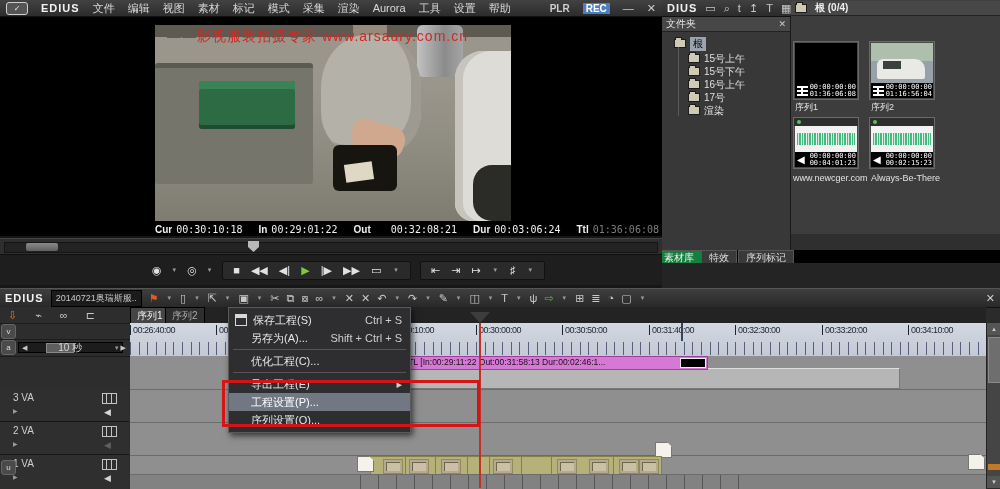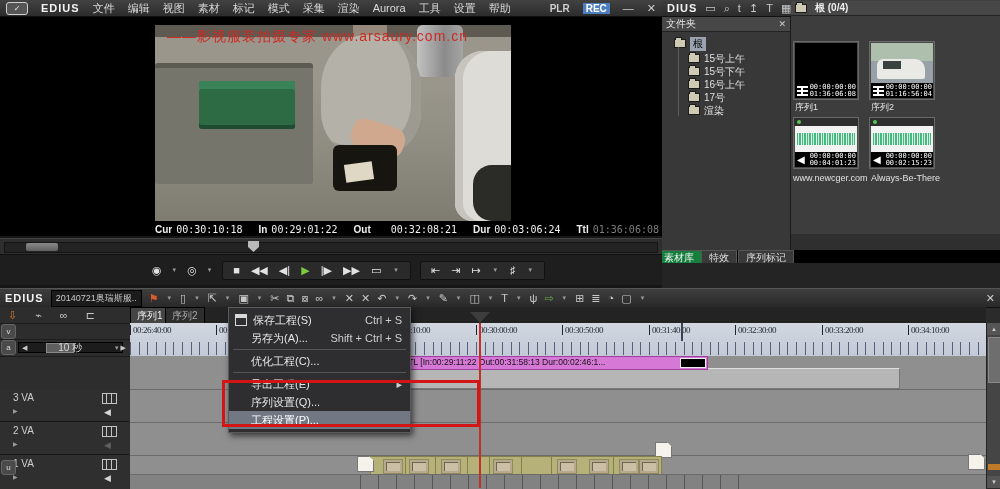--- a/index.html
+++ b/index.html
@@ -60,21 +60,21 @@
   .trackhdr{position:absolute;left:0;width:129px;height:32px;background:#2f2f2f;border-bottom:1px solid #161616}
   .tname{position:absolute;left:13px;top:3px;font-size:10px;color:#cfcfcf}
   .film{position:absolute;left:102px;top:4px;width:13px;height:9px;border:1px solid #c4c4c4;
         background:linear-gradient(90deg,transparent 3px,#c4c4c4 3px 4px,transparent 4px 8px,#c4c4c4 8px 9px,transparent 9px)}
   .tspk{position:absolute;left:104px;top:18px;font-size:9px;color:#d6d6d6}
   .texp{position:absolute;left:13px;font-size:6px;color:#9a9a9a}
   .seqtab{position:absolute;top:0;height:15px;padding:0 6px;font-size:10px;display:flex;align-items:center;border:1px solid #000}
   .ruler{position:absolute;left:130px;top:34px;width:856px;height:33px;background:linear-gradient(#d2d7e0,#c3cad6);border-bottom:1px solid #7e8798}
   .ticks{position:absolute;left:0;top:19px;width:856px;height:13px;
      background:repeating-linear-gradient(90deg,#55617a 0 1px,transparent 1px 8.65px)}
-  .rlab{position:absolute;top:2px;font-size:9px;color:#1d2430;border-left:1px solid #1d2430;padding-left:2px;font-family:Liberation Serif, serif;letter-spacing:-0.5px;white-space:nowrap}
+  .rlab{position:absolute;top:2px;font-size:9px;color:#1d2430;border-left:1px solid #1d2430;padding-left:2px;font-family:Liberation Sans, sans-serif;letter-spacing:-0.5px;white-space:nowrap}
   .tracks{position:absolute;left:130px;top:67px;width:856px;height:132px;background:#8f8f8f}
   .trow{position:absolute;left:0;width:856px;height:33px;border-bottom:1px solid #6c6c6c}
   .pageicon{position:absolute;width:15px;height:14px;background:#f4f2ea;border:1px solid #777;
      clip-path:polygon(0 0,70% 0,100% 30%,100% 100%,0 100%)}
   .menu-pop{position:absolute;left:228px;top:18px;width:181px;background:#2e2e31;border:1px solid #5a5a5a;box-shadow:2px 3px 6px rgba(0,0,0,.6);z-index:40;padding:3px 0}
   .mi{height:18px;display:flex;align-items:center;padding:0 8px 0 6px;color:#e6e6e6;font-size:11px;white-space:nowrap}
   .mi .sc{margin-left:auto;color:#cfcfcf}
   .msep{height:1px;background:#555;margin:2px 4px}
   .save-ic{width:10px;height:10px;border:1px solid #d8d8d8;background:linear-gradient(#d8d8d8 0 3px,transparent 3px);margin-right:6px;flex:none}
   .migap{width:16px;flex:none}
@@ -470,24 +470,24 @@
     <div class="mi">
       <span class="migap"></span>
       <span>优化工程(C)...</span>
     </div>
     <div class="msep"></div>
     <div class="mi">
       <span class="migap"></span>
       <span>导出工程(E)</span>
       <span class="sc">▸</span>
     </div>
+    <div class="mi" style="background:#717783;color:#fff">
+      <span class="migap"></span>
+      <span>工程设置(P)...</span>
+    </div>
     <div class="mi">
       <span class="migap"></span>
       <span>序列设置(Q)...</span>
     </div>
-    <div class="mi" style="background:#717783;color:#fff">
-      <span class="migap"></span>
-      <span>工程设置(P)...</span>
-    </div>
   </div>
 
   <div class="redbox"></div>
 </div>
 
 </body></html>

